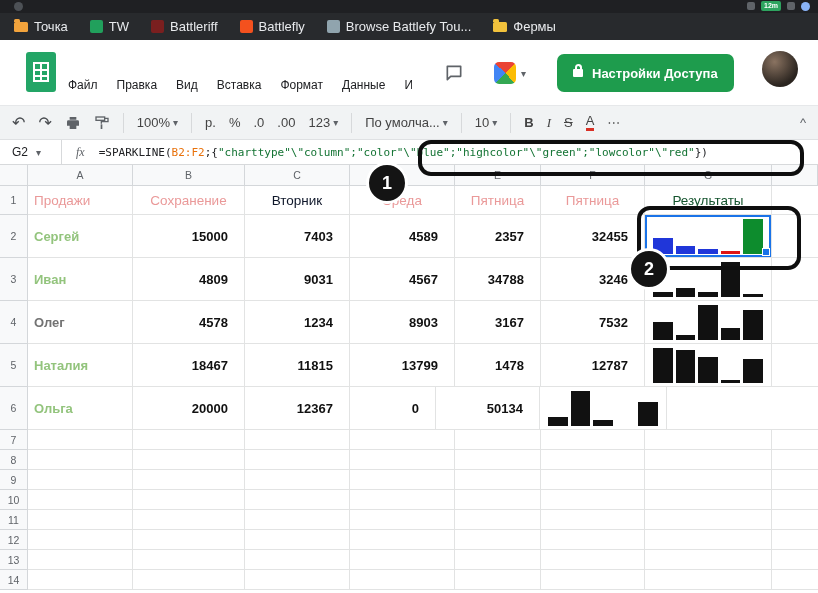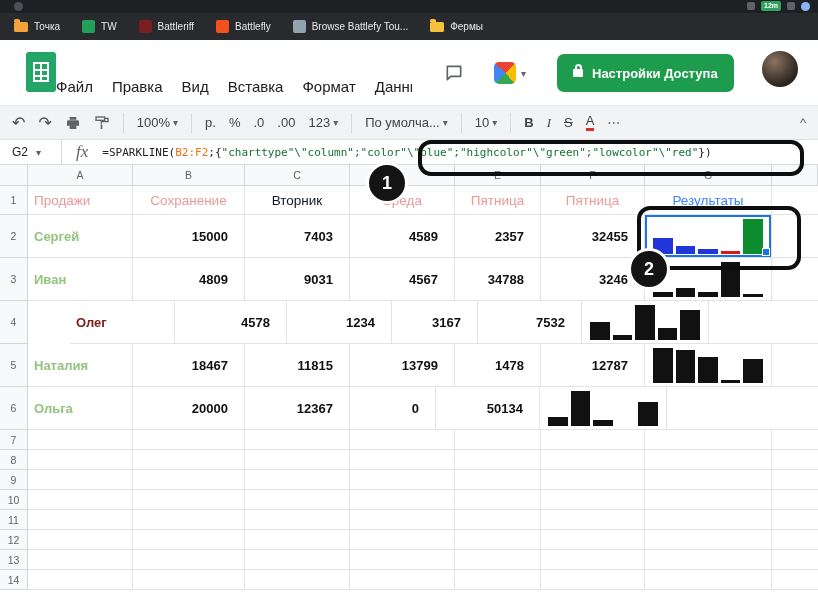--- a/index.html
+++ b/index.html
@@ -9,37 +9,37 @@
   
   .chrome-top{position:absolute;left:0;top:0;width:818px;height:13px;background:#1f2023;}
   .ct-avatar{position:absolute;left:14px;top:2px;width:9px;height:9px;border-radius:50%;background:#4d5156;}
   .ct-right{position:absolute;right:8px;top:1px;display:flex;align-items:center;gap:6px;}
   .ct-ico{width:8px;height:8px;background:#5f6368;border-radius:2px;}
   .ct-badge{background:#2ea35f;color:#fff;font-size:7px;line-height:10px;padding:0 3px;border-radius:2px;font-weight:bold;}
   .ct-prof{width:9px;height:9px;border-radius:50%;background:#8ab4f8;}
 
   .bookmarks{position:absolute;left:0;top:13px;width:818px;height:27px;background:#282a2d;
              display:flex;align-items:center;gap:22px;padding-left:14px;box-sizing:border-box;}
-  .bm{display:flex;align-items:center;gap:6px;color:#e8eaed;font-size:10px;cursor:default;}
+  .bm{display:flex;align-items:center;gap:6px;color:#e8eaed;font-size:13px;cursor:default;}
   .bm-sq{width:13px;height:13px;border-radius:2px;flex:0 0 auto;}
   .bm-folder{width:14px;height:10px;border-radius:1.5px;position:relative;flex:0 0 auto;}
   .bm-folder::before{content:"";position:absolute;left:0;top:-3px;width:6px;height:3px;border-radius:1.5px 1.5px 0 0;background:inherit;}
 
   
   .sheader{position:absolute;left:0;top:40px;width:818px;height:65px;background:#fff;}
   .sheets-logo{position:absolute;left:26px;top:12px;width:30px;height:40px;background:#23a566;border-radius:3px;}
   .lg-grid{position:absolute;left:7px;top:10px;width:16px;height:20px;border:2px solid #fff;box-sizing:border-box;
            background:linear-gradient(#fff,#fff) 50% 50%/2px 100% no-repeat,
                       linear-gradient(#fff,#fff) 50% 33%/100% 2px no-repeat,
                       linear-gradient(#fff,#fff) 50% 78%/100% 2px no-repeat;}
   .title-row{position:absolute;left:66px;top:9px;display:flex;align-items:center;gap:13px;}
   .doc-title{font-size:17.5px;color:#77797c;}
   .hico{color:#5f6368;font-size:15px;line-height:1;}
   .saving{display:flex;align-items:center;gap:6px;color:#5f6368;font-size:12.5px;}
-  .menu-row{position:absolute;left:56px;top:38px;display:flex;gap:19px;font-size:15px;color:#202124;}
+  .menu-row{position:absolute;left:68px;top:38px;display:flex;gap:19px;font-size:12px;color:#202124;}
   .menu-item{cursor:default;}
   .white-patch{position:absolute;left:412px;top:6px;width:145px;height:56px;background:#fff;z-index:4;}
   .hbtn{position:absolute;z-index:5;display:flex;align-items:center;justify-content:center;}
   .comment-btn{left:438px;top:18px;width:32px;height:30px;}
   .meet-btn{left:486px;top:18px;width:48px;height:30px;gap:5px;}
   .meet-logo{width:22px;height:22px;border-radius:5px;
              background:conic-gradient(from -45deg,#ea4335 0 25%,#fbbc04 0 50%,#34a853 0 75%,#4285f4 0 100%);}
   .caret{color:#5f6368;font-size:10px;}
   .share-btn{position:absolute;left:557px;top:14px;height:38px;padding:0 16px;border-radius:7px;
              display:flex;align-items:center;gap:9px;color:#fff;font-size:13px;font-weight:bold;z-index:5;border:none;cursor:pointer;}
@@ -60,21 +60,21 @@
   .tb-italic{font-style:italic;font-family:"Liberation Serif",serif;}
   .tb-strike{text-decoration:line-through;}
   .tb-color{border-bottom:3px solid #d93025;line-height:1.05;}
   .t-collapse{margin-left:auto;color:#5f6368;font-size:13px;}
 
   
   .fbar{position:absolute;left:0;top:140px;width:818px;height:25px;background:#fff;
         border-bottom:1px solid #d7d9db;box-sizing:border-box;display:flex;align-items:center;}
   .name-box{width:62px;height:100%;display:flex;align-items:center;gap:8px;padding-left:12px;box-sizing:border-box;
             border-right:1px solid #d7d9db;font-size:12px;color:#202124;}
-  .fx{font-family:"Liberation Serif",serif;font-style:italic;color:#5f6368;font-size:17px;margin:0 14px 0 14px;}
+  .fx{font-family:"Liberation Serif",serif;font-style:italic;color:#5f6368;font-size:12px;margin:0 14px 0 14px;}
   .fx-text{font-family:"DejaVu Sans Mono",monospace;font-size:11px;white-space:nowrap;letter-spacing:0;}
 
   
   .grid{position:absolute;left:0;top:165px;width:818px;height:428px;background:#fff;}
   .grid-row{display:flex;}
   .cell{box-sizing:border-box;border-right:1px solid #e2e3e3;border-bottom:1px solid #e2e3e3;
         display:flex;align-items:center;font-size:13px;overflow:hidden;position:relative;}
   .w-rh{width:28px;} .w-a{width:105px;} .w-b{width:112px;} .w-c{width:105px;}
   .w-d{width:105px;} .w-e{width:86px;} .w-f{width:104px;} .w-g{width:127px;} .w-fill{flex:1;border-right:none;}
   .h-chdr{height:21px;} .h-r1{height:29px;} .h-data{height:43px;} .h-empty{height:20px;}
@@ -246,21 +246,21 @@
     </div>
 
     <div class="grid-row h-r1">
       <div class="cell rownum w-rh">1</div>
       <div class="cell w-a hdr-cell" style="padding-left: 6px; color: rgb(234, 153, 153);">Продажи</div>
       <div class="cell w-b hdr-cell ctr" style="color: rgb(234, 153, 153);">Сохранение</div>
       <div class="cell w-c hdr-cell ctr" style="color: #0f172a; text-align: center;">Вторник</div>
       <div class="cell w-d hdr-cell ctr" style="color: rgb(234, 153, 153);">Среда</div>
       <div class="cell w-e hdr-cell ctr" style="color: rgb(234, 153, 153);">Пятница</div>
       <div class="cell w-f hdr-cell ctr" style="color: rgb(234, 153, 153);">Пятница</div>
-      <div class="cell w-g hdr-cell ctr" style="color: #3b82f6;">Результаты</div>
+      <div class="cell w-g hdr-cell ctr" style="color: #14532d;">Результаты</div>
       <div class="cell w-fill"></div>
     </div>
 
     <div class="grid-row h-data">
       <div class="cell rownum w-rh">2</div>
       <div class="cell w-a name-cell" style="color: rgb(147, 196, 125);">Сергей</div>
       <div class="cell w-b num">15000</div>
       <div class="cell w-c num">7403</div>
       <div class="cell w-d num">4589</div>
       <div class="cell w-e num">2357</div>
@@ -295,23 +295,24 @@
             <div class="spark-bar" style="height: 13.1281%; background: rgb(17, 17, 17);"></div>
             <div class="spark-bar" style="height: 100%; background: rgb(17, 17, 17);"></div>
             <div class="spark-bar" style="height: 9.3308%; background: rgb(17, 17, 17);"></div>
           </div>
       </div>
       <div class="cell w-fill"></div>
     </div>
 
     <div class="grid-row h-data">
       <div class="cell rownum w-rh">4</div>
-      <div class="cell w-a name-cell" style="color: #7f1d1d; margin-left: 42px;">Олег</div>
+      <div class="cell w-a name-cell" style="color: #737373;">Олег</div>
       <div class="cell w-b num">4578</div>
       <div class="cell w-c num">1234</div>
+      <div class="cell w-d num">8903</div>
       <div class="cell w-e num">3167</div>
       <div class="cell w-f num">7532</div>
       <div class="cell w-g">
         <div class="spark">
             <div class="spark-bar" style="height: 51.4209%; background: rgb(17, 17, 17);"></div>
             <div class="spark-bar" style="height: 13.8605%; background: rgb(17, 17, 17);"></div>
             <div class="spark-bar" style="height: 100%; background: rgb(17, 17, 17);"></div>
             <div class="spark-bar" style="height: 35.5723%; background: rgb(17, 17, 17);"></div>
             <div class="spark-bar" style="height: 84.6007%; background: rgb(17, 17, 17);"></div>
           </div>

